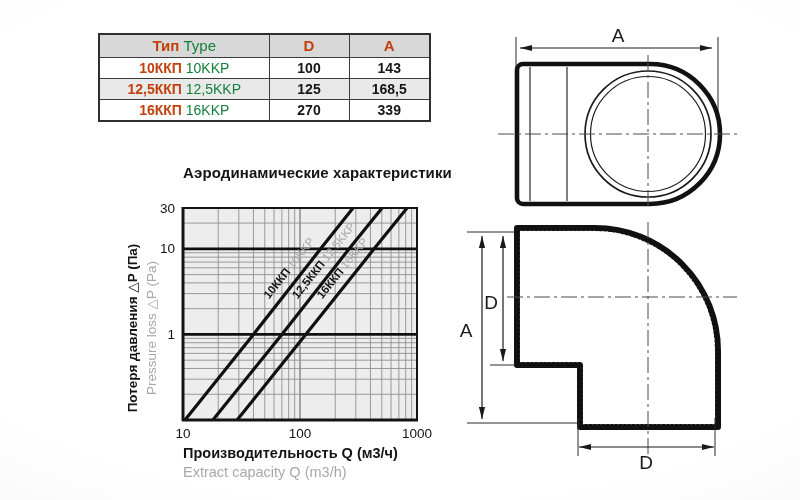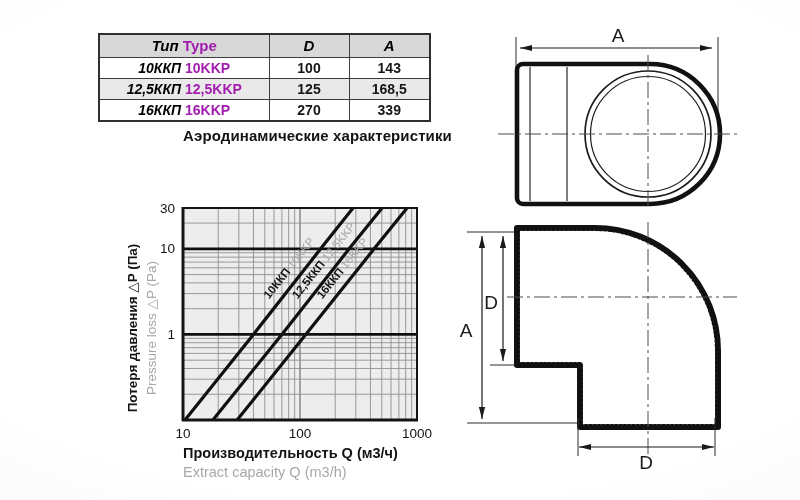--- a/index.html
+++ b/index.html
@@ -14,26 +14,26 @@
     position:absolute;left:98px;top:33px;width:331px;
     border-collapse:collapse;border:2px solid #2f2f2f;
     font-size:14px;table-layout:fixed;
   }
   .spec-table th,.spec-table td{
     border:1px solid #3c3c3c;text-align:center;padding:0;
     height:20px;line-height:20px;white-space:nowrap;
   }
   .spec-table thead th{background:#d8d8d8;height:22px;font-size:15px;}
   .spec-table tbody tr.stripe td{background:#e9e9e9;}
-  .ru{font-weight:bold;color:#000000;font-style:italic;}
-  .en{font-weight:bold;color:#a21caf;margin-top:45px;}
+  .ru{font-weight:bold;color:#c2410c;}
+  .en{font-weight:normal;color:#15803d;margin-top:45px;}
   .num{font-weight:bold;color:#161616;}
   
   .chart-title{position:absolute;left:183px;top:126px;font-size:15px;line-height:19px;}
-  .chart-title .t-ru{color:#141414;font-weight:bold;letter-spacing:0.1px;}
+  .chart-title .t-ru{color:#141414;font-weight:bold;letter-spacing:0.1px;margin-top:37px;}
   .chart-title .t-en{color:#a8a8a8;font-weight:normal;}
   
   .chart-svg{position:absolute;left:120px;top:200px;}
   .draw-svg{position:absolute;left:435px;top:10px;}
   svg{font-family:"Liberation Sans","DejaVu Sans",sans-serif;}
   .axis-title-ru{font-weight:bold;fill:#141414;font-size:14.5px;}
   .axis-title-en{fill:#a8a8a8;font-size:14.5px;}
   .ylab-ru{font-weight:bold;fill:#141414;font-size:13.5px;}
   .ylab-en{fill:#a8a8a8;font-size:13.5px;}
   .dim-label{font-size:19px;fill:#1a1a1a;}

